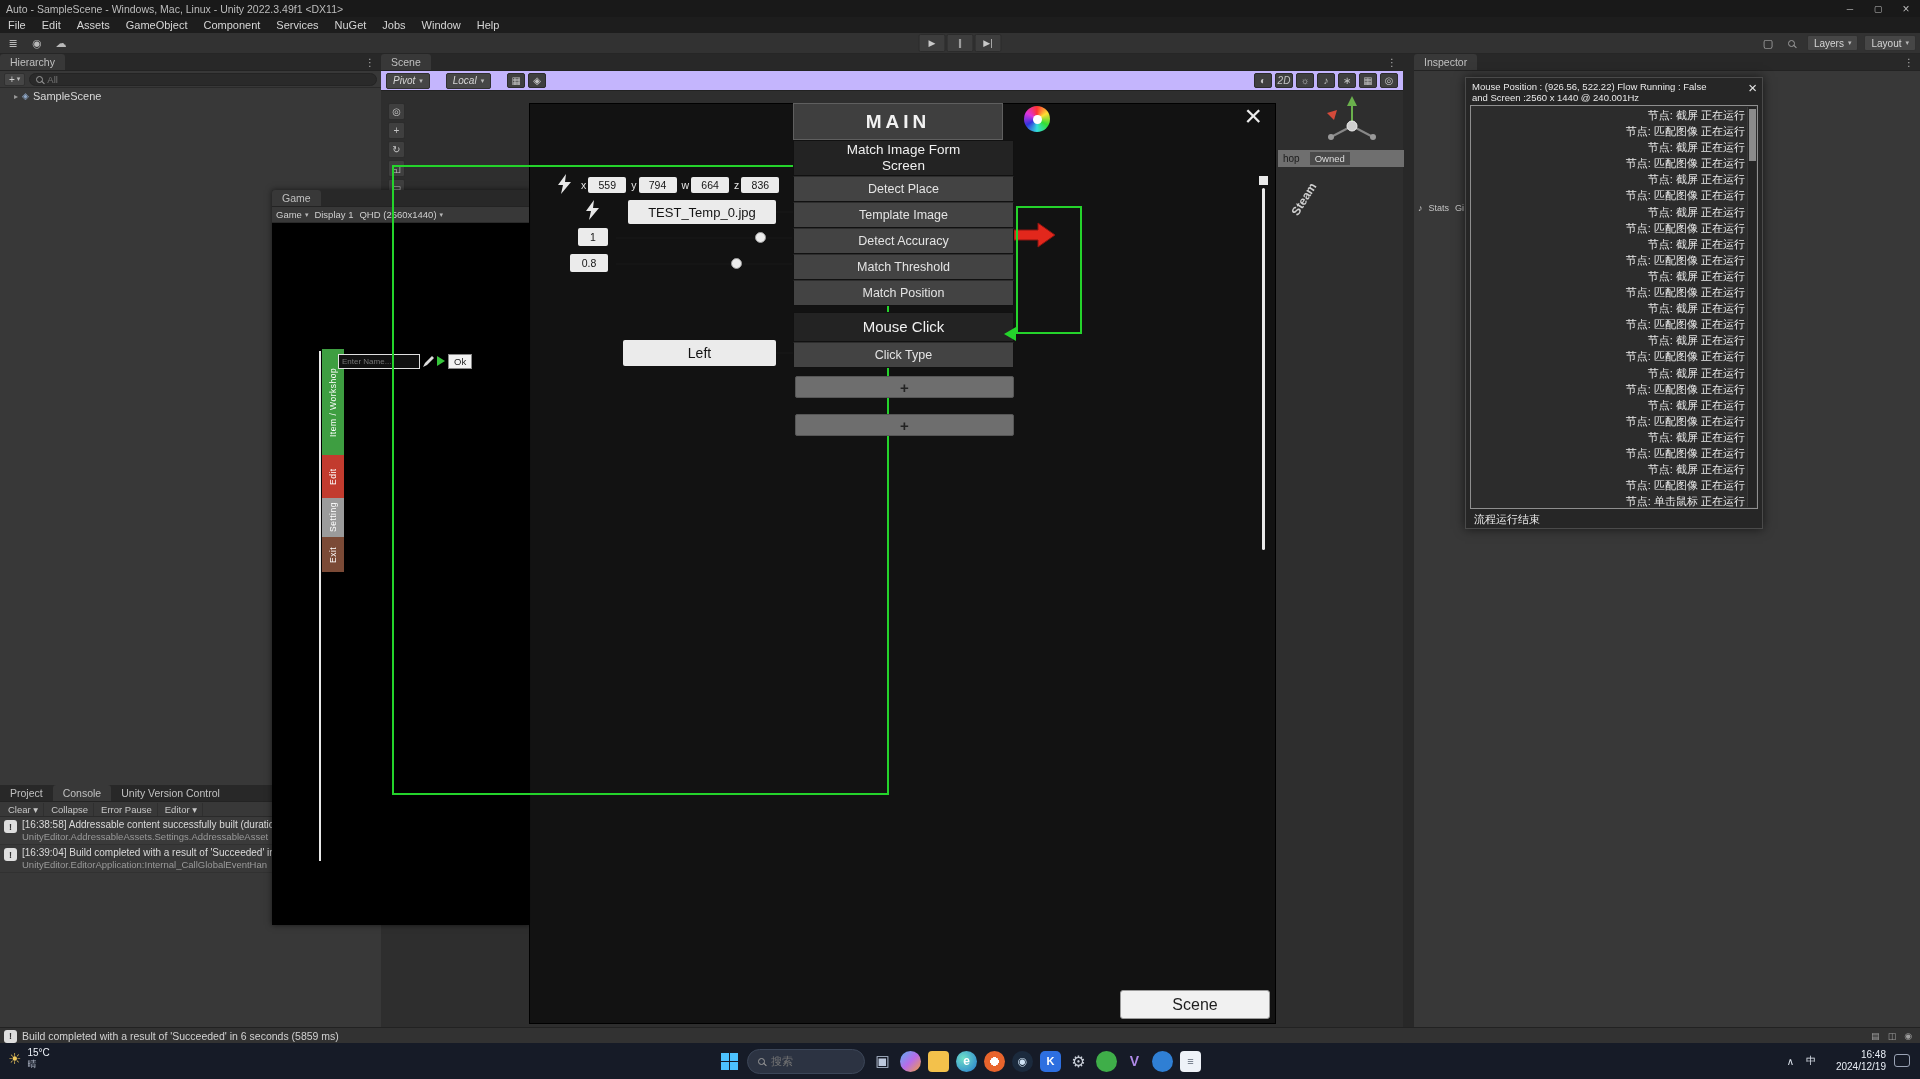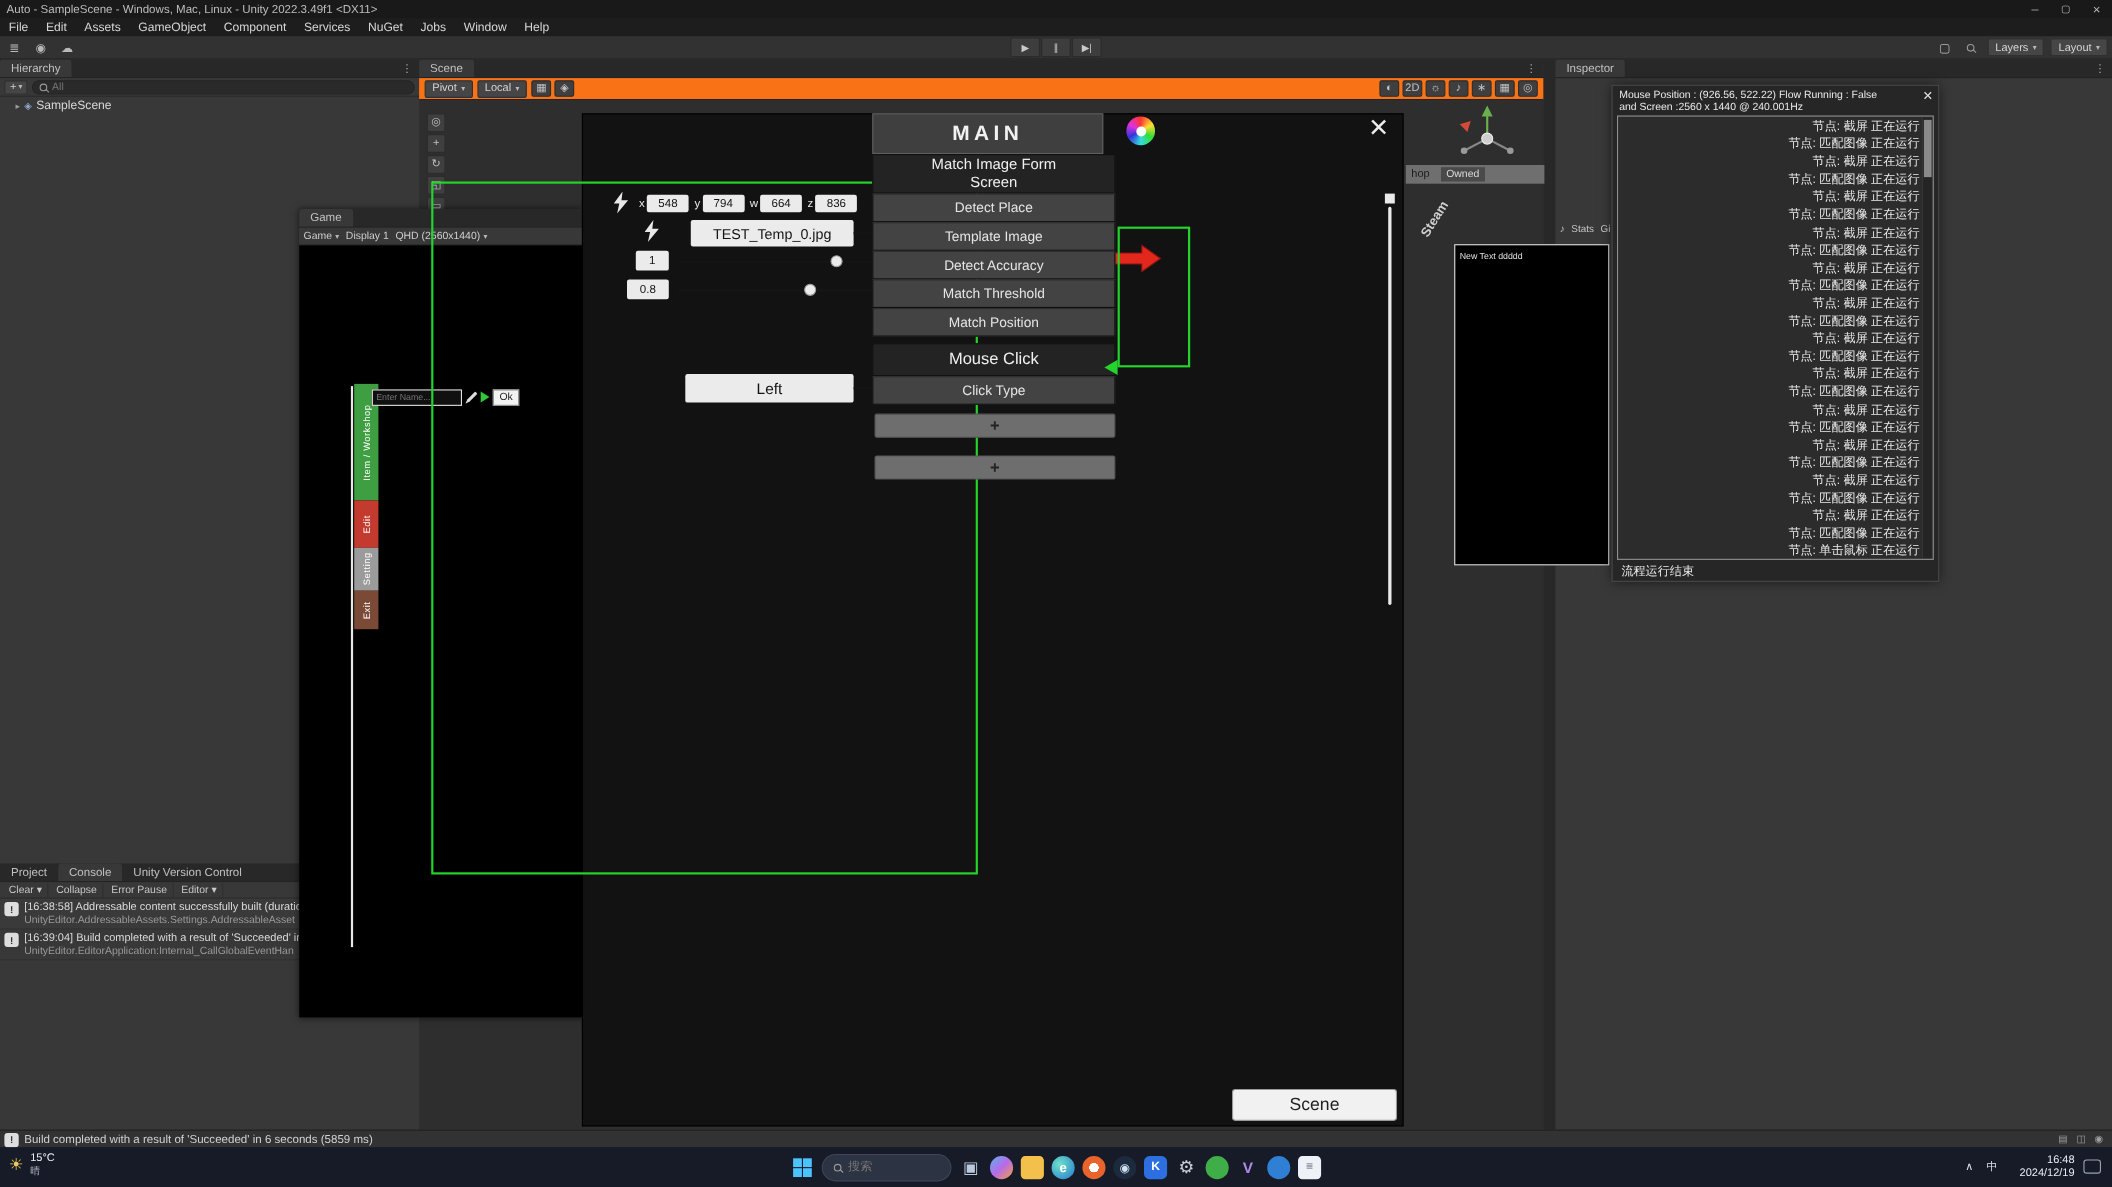--- a/index.html
+++ b/index.html
@@ -55,22 +55,22 @@
   .cbtn { font-size:9.5px; color:#c8c8c8; padding:0 5px; height:13px; display:flex; align-items:center;
           border-right:1px solid #2f2f2f; }
   .centry { display:flex; gap:5px; padding:2px 4px; border-bottom:1px solid #313131; align-items:flex-start; }
   .centry:nth-child(odd) { background:#3a3a3a; }
   .bubble { width:13px; height:13px; border-radius:3px; background:#dedede; color:#333; font-size:9px;
             font-weight:bold; display:flex; align-items:center; justify-content:center; flex:none; margin-top:1px; }
   .cl1 { font-size:10px; color:#dadada; line-height:12px; white-space:nowrap; }
   .cl2 { font-size:9.5px; color:#9a9a9a; line-height:11px; white-space:nowrap; }
 
   
-  .scene-toolbar { height:20px; background:#f97316; border-bottom:1px solid #222; display:flex;
-                   align-items:center; gap:4px; padding:0 5px; }
+  .scene-toolbar { height:20px; background:#c4b5fd; border-bottom:1px solid #222; display:flex;
+                   align-items:center; gap:16px; padding:0 5px;font-style:italic; }
   .sc-ic { width:18px; height:15px; display:flex; align-items:center; justify-content:center;
            font-size:10px; color:#c3c3c3; background:#3f3f3f; border:1px solid #2c2c2c; border-radius:2px; }
   .scene-content { position:absolute; left:0; top:37px; right:0; bottom:0; background:#2e2e2e; }
   .toolstrip { position:absolute; display:flex; flex-direction:column; gap:2px; }
   .toolstrip .sc-ic { width:17px; height:17px; }
 
   
   .gamewin { position:absolute; left:272px; top:190px; width:258px; height:735px; z-index:4;
              background:#383838; box-shadow:0 0 6px rgba(0,0,0,.6); }
   .gw-toolbar { height:16px; background:#383838; border-bottom:1px solid #2a2a2a; display:flex;
@@ -371,23 +371,20 @@
     <span class="owned">Owned</span>
   </div>
   <div class="steam-watermark">Steam</div>
 
   <div class="preview-frag">
     <div class="pf-toolbar">
       <span>♪</span>
       <span>Stats</span>
       <span>Gi</span>
     </div>
-    <div class="pf-rect">
-      <span class="pf-label">New Text ddddd</span>
-    </div>
   </div>
 
   <div class="gamewin">
     <div class="tabbar">
       <span class="tab active">
           <span>Game</span>
         </span>
     </div>
     <div class="gw-toolbar">
       <span style="display:flex;gap:3px;align-items:center;">
@@ -456,21 +453,21 @@
     <div class="plusbar" style="left:266px; top:273px;">+</div>
     <div class="plusbar" style="left:266px; top:311px;">+</div>
 
     <svg style="position:absolute; left:29px; top:71px;" width="13" height="20" viewBox="0 0 13 20">
         <polygon points="8,0 0,11 5,11 3,20 13,8 7,8" fill="#e8e8e8"></polygon>
       </svg>
     <div class="coords">
 
     <span class="coordpair">
           <span class="coordlabel">x</span>
-          <span class="lightfield coordfield">548</span>
+          <span class="lightfield coordfield">559</span>
         </span>
         <span class="coordpair">
           <span class="coordlabel">y</span>
           <span class="lightfield coordfield">794</span>
         </span>
         <span class="coordpair">
           <span class="coordlabel">w</span>
           <span class="lightfield coordfield">664</span>
         </span>
         <span class="coordpair">

